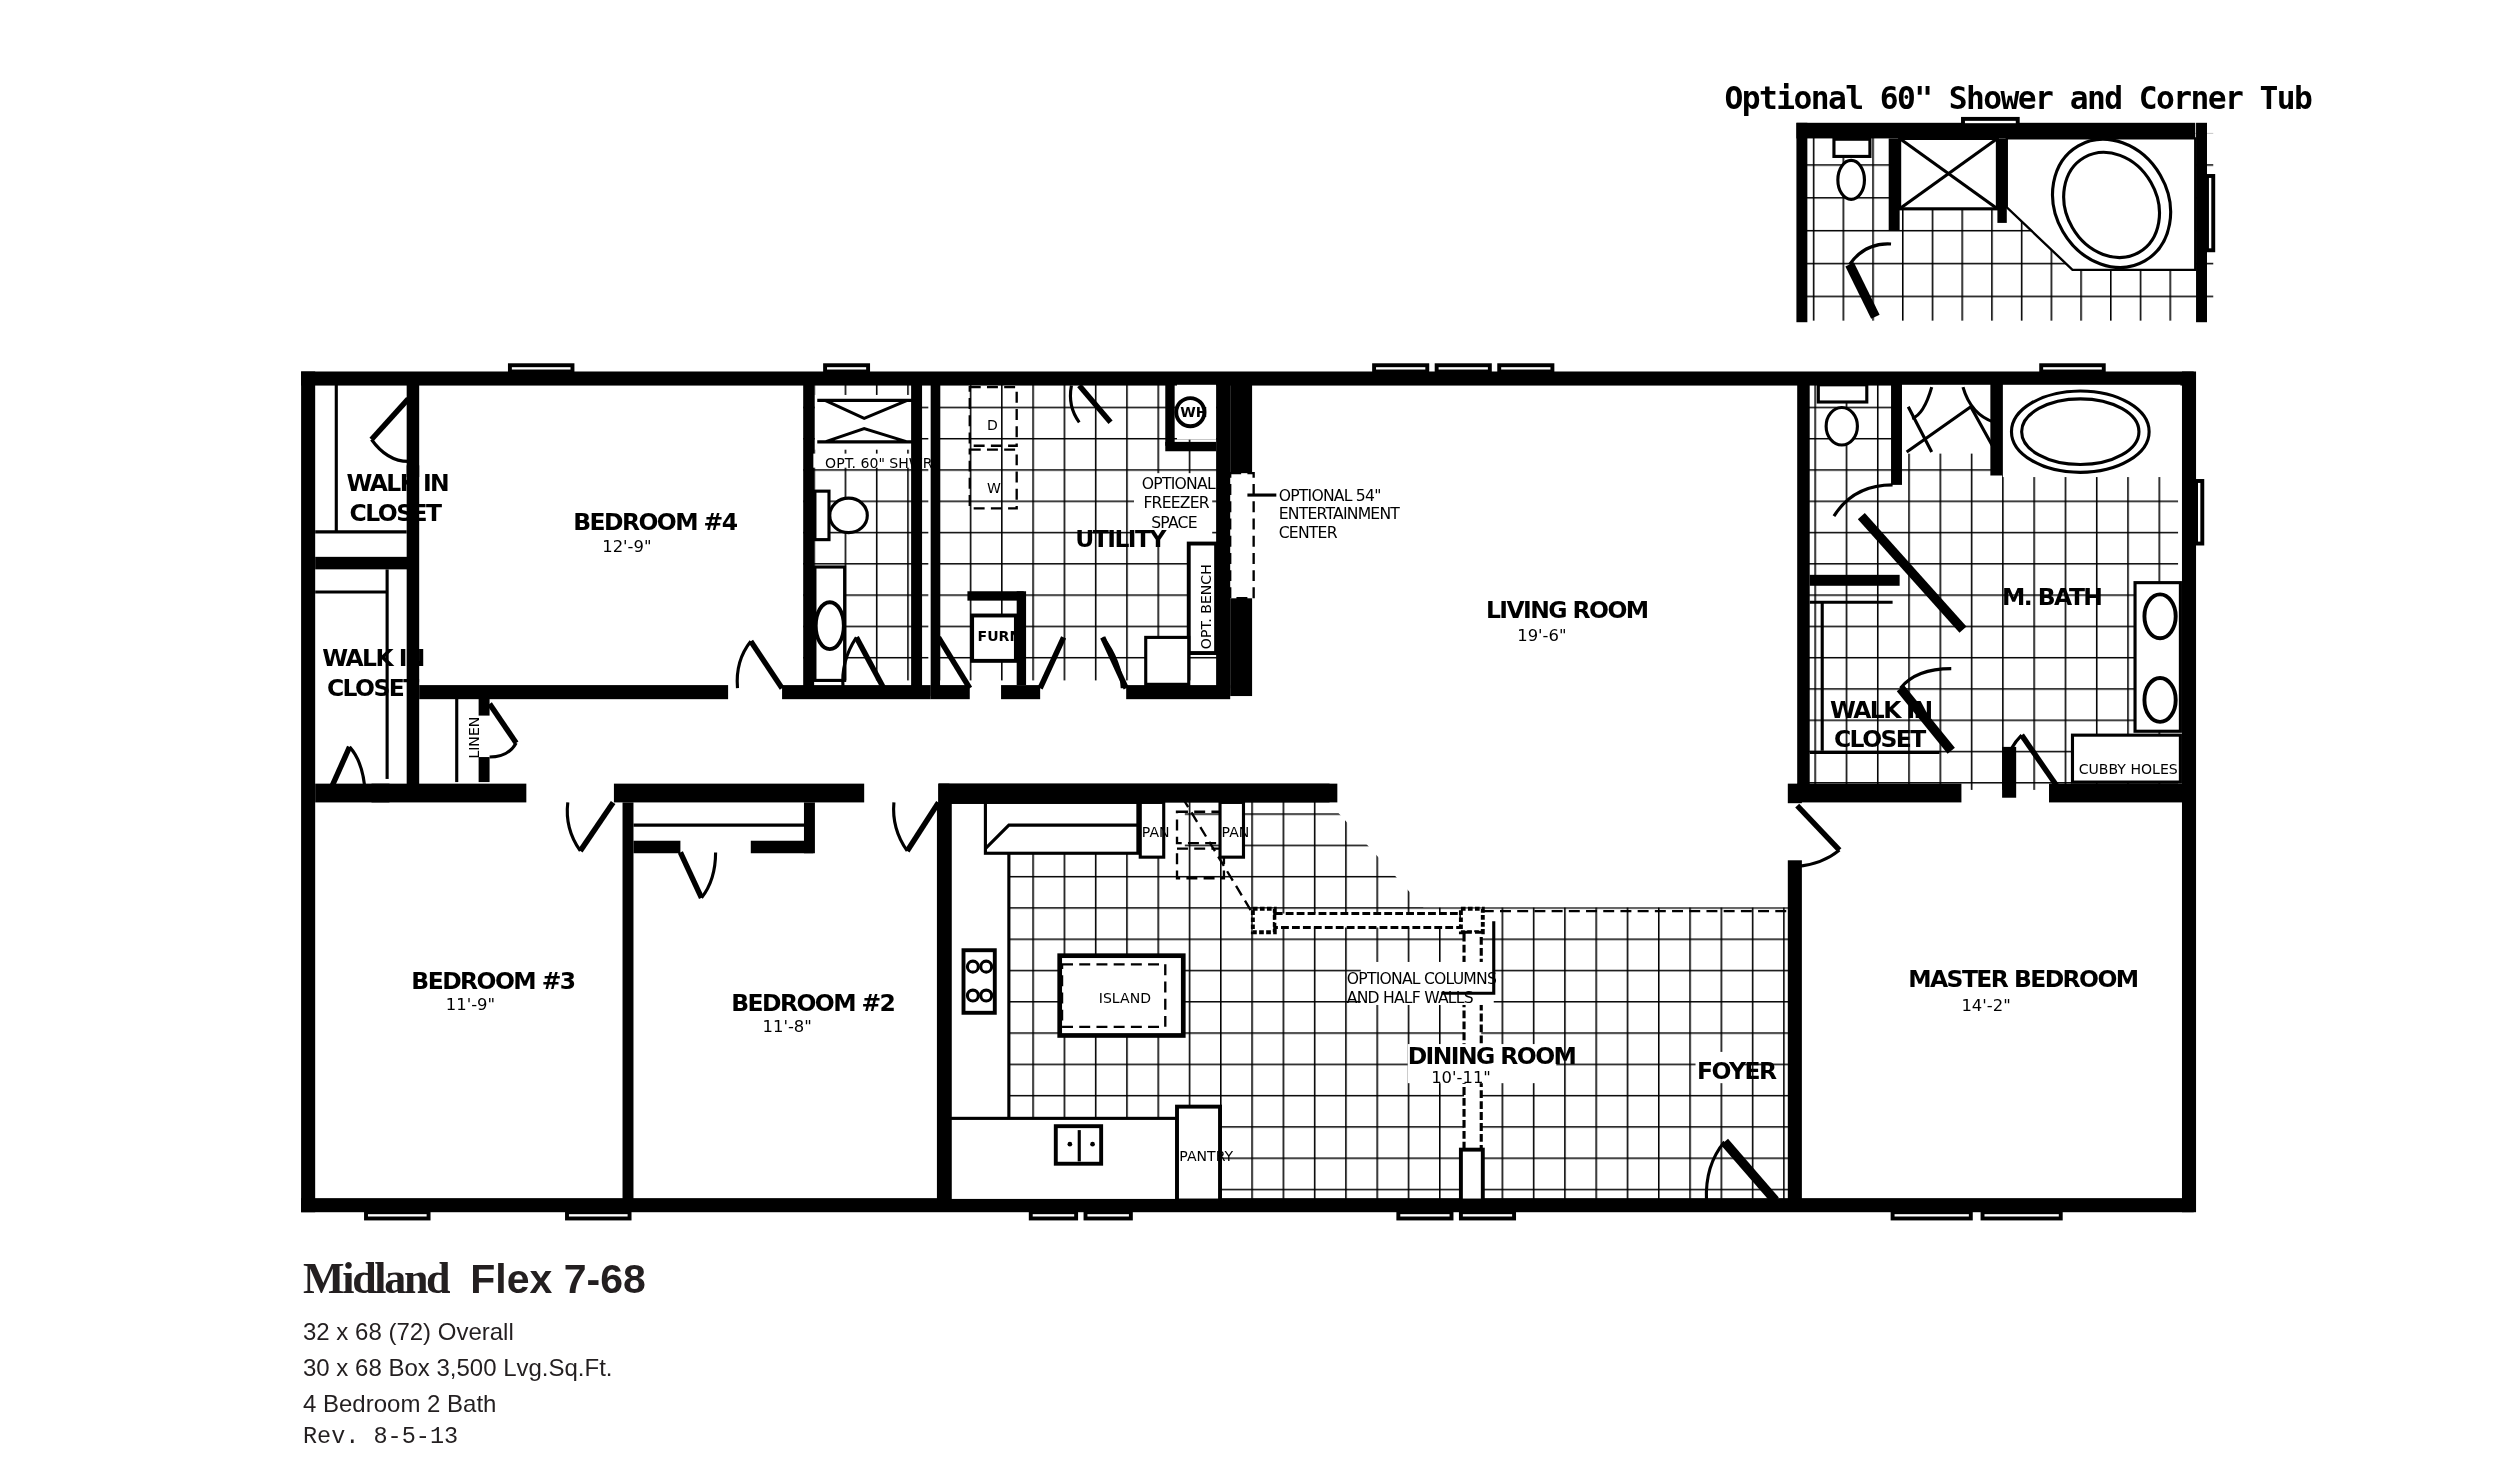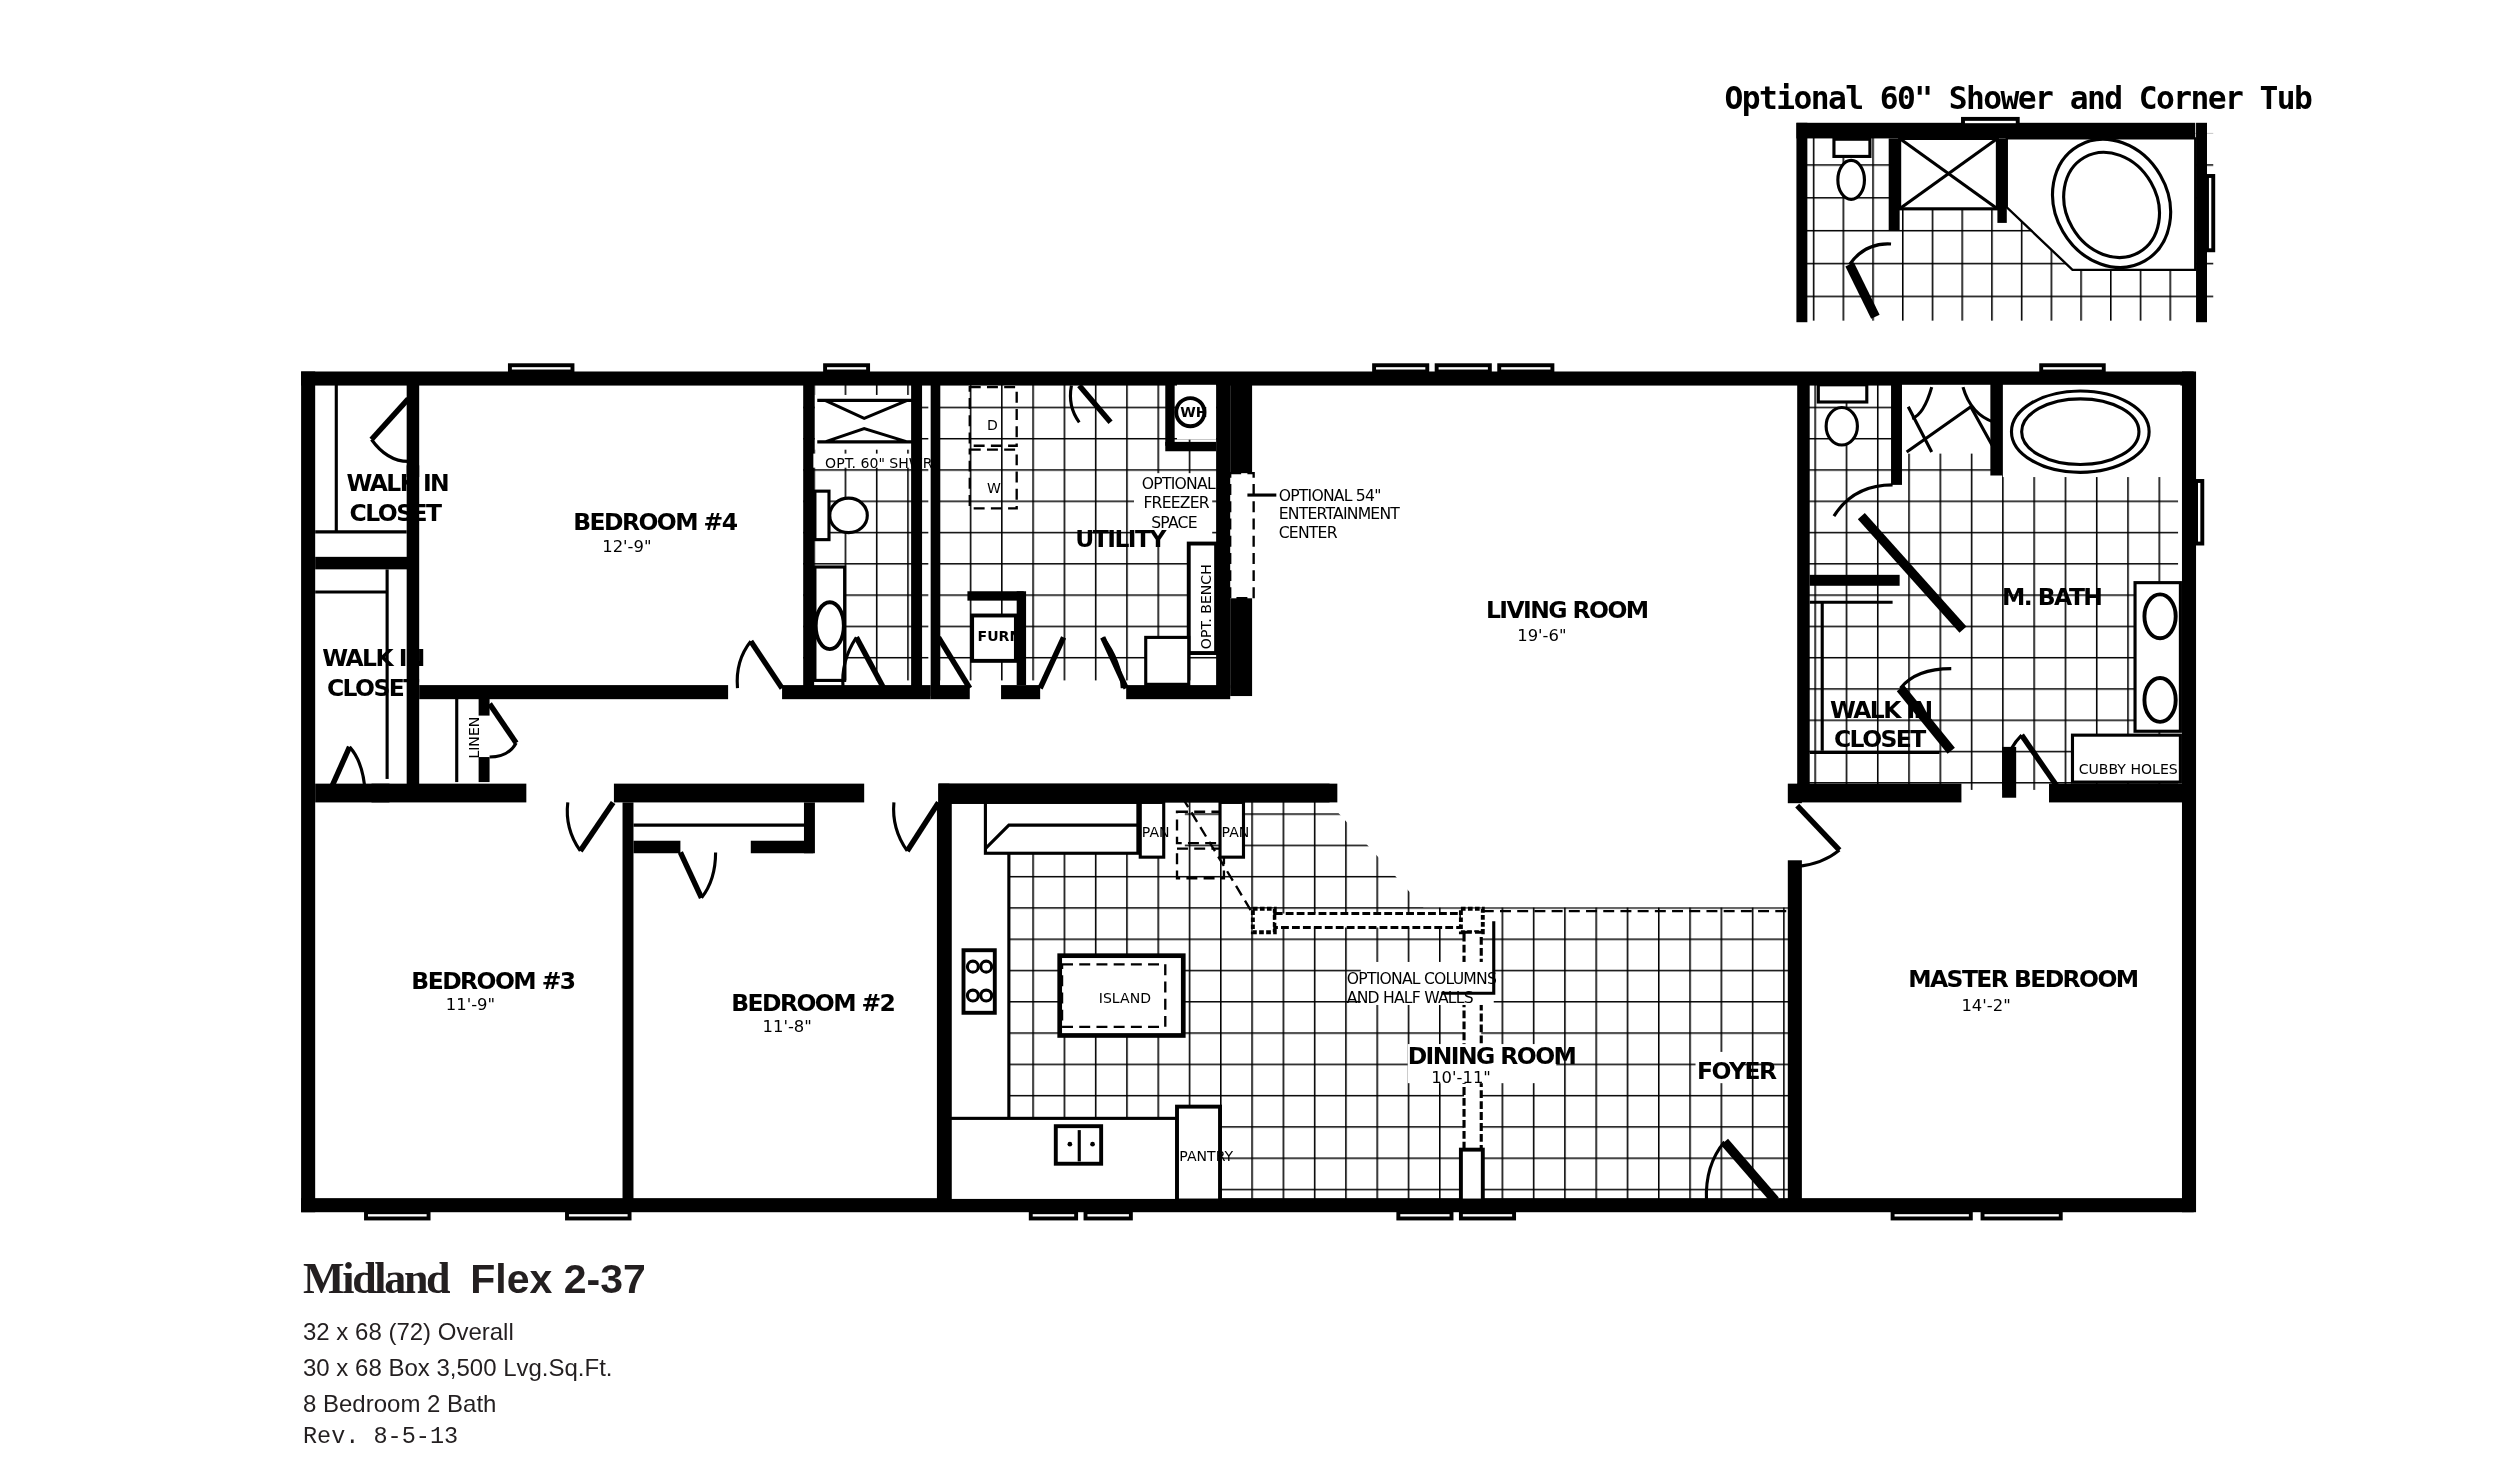--- a/index.html
+++ b/index.html
@@ -347,20 +347,20 @@
     <rect class="wall" x="2286" y="1002" width="18" height="25"></rect>
     <path class="med" d="M2298 1030 L2352 1087"></path>
     <path class="thin" d="M2352 1087 Q2330 1105 2298 1108"></path>
     <text class="room-label" x="2440" y="1262">MASTER BEDROOM</text>
     <text class="room-dim" x="2508" y="1293">14'-2"</text>
   </g>
 </svg>
 
 <div class="title-block">
   <div>
-    <span class="model-name">Midland</span><span class="model-series">Flex 2-37</span>
+    <span class="model-name">Midland</span><span class="model-series">Flex 7-68</span>
   </div>
   <div class="spec">32 x 68 (72) Overall</div>
   <div class="spec">30 x 68 Box  3,500 Lvg.Sq.Ft.</div>
-  <div class="spec">8 Bedroom  2 Bath</div>
+  <div class="spec">4 Bedroom  2 Bath</div>
   <div class="rev">Rev. 8-5-13</div>
 </div>
 
 
 </body></html>

